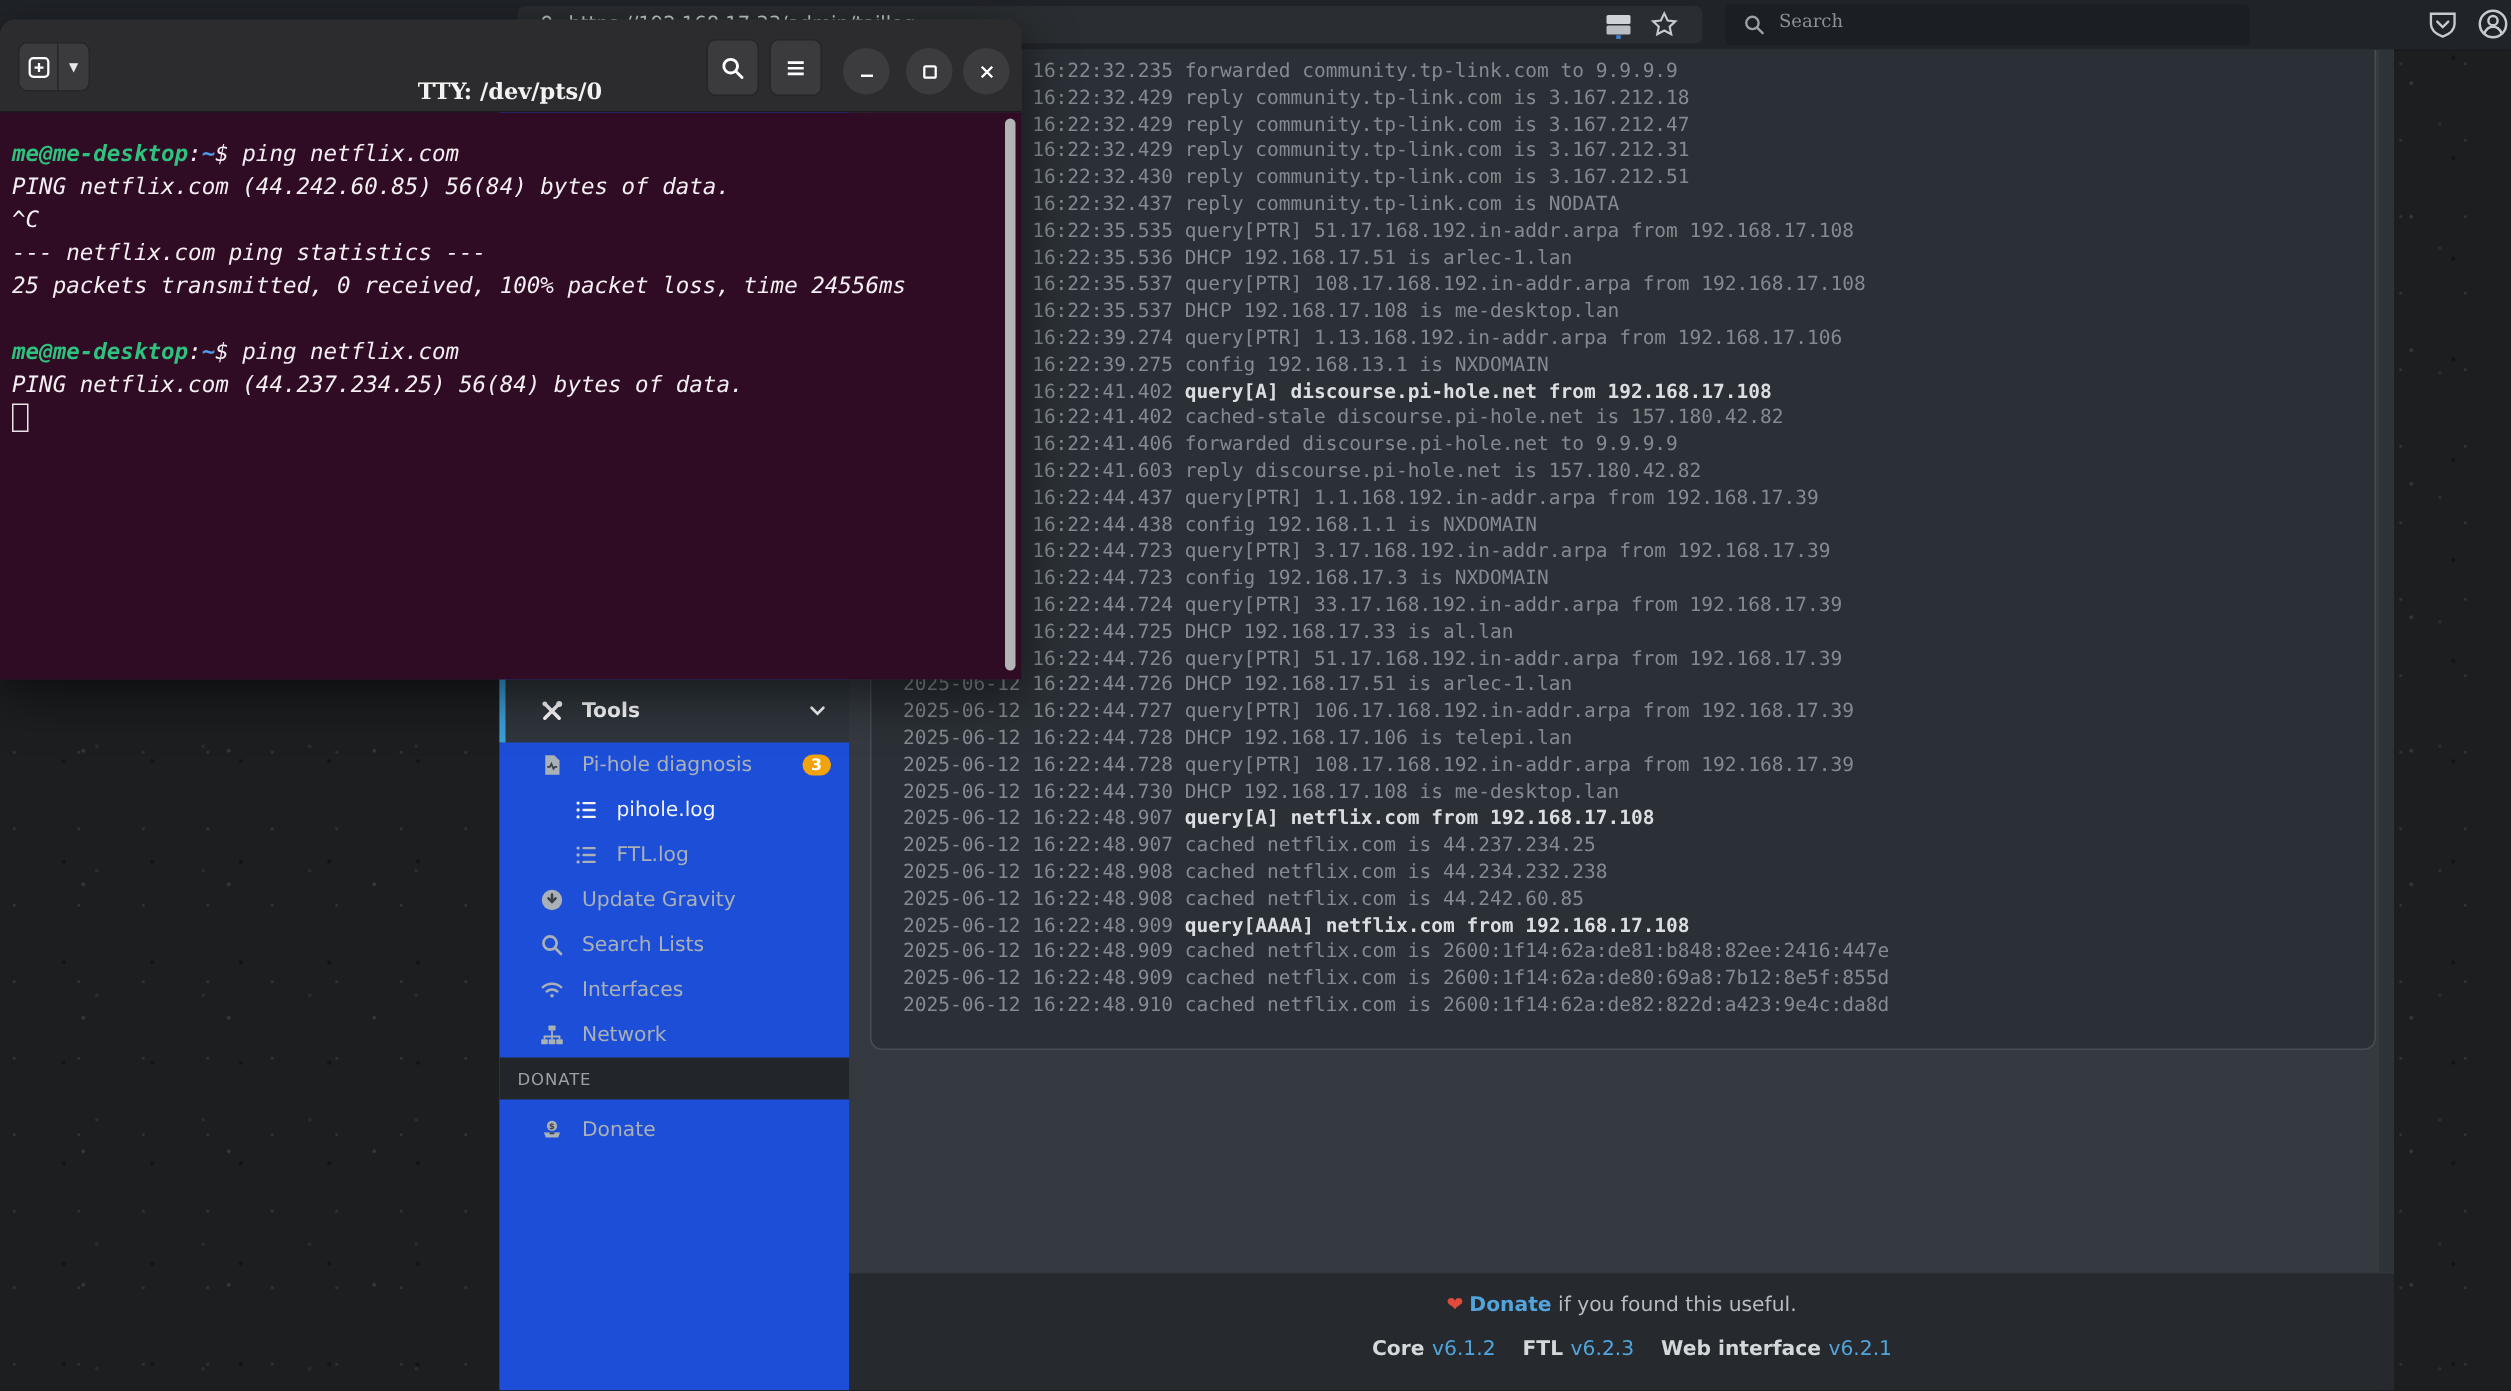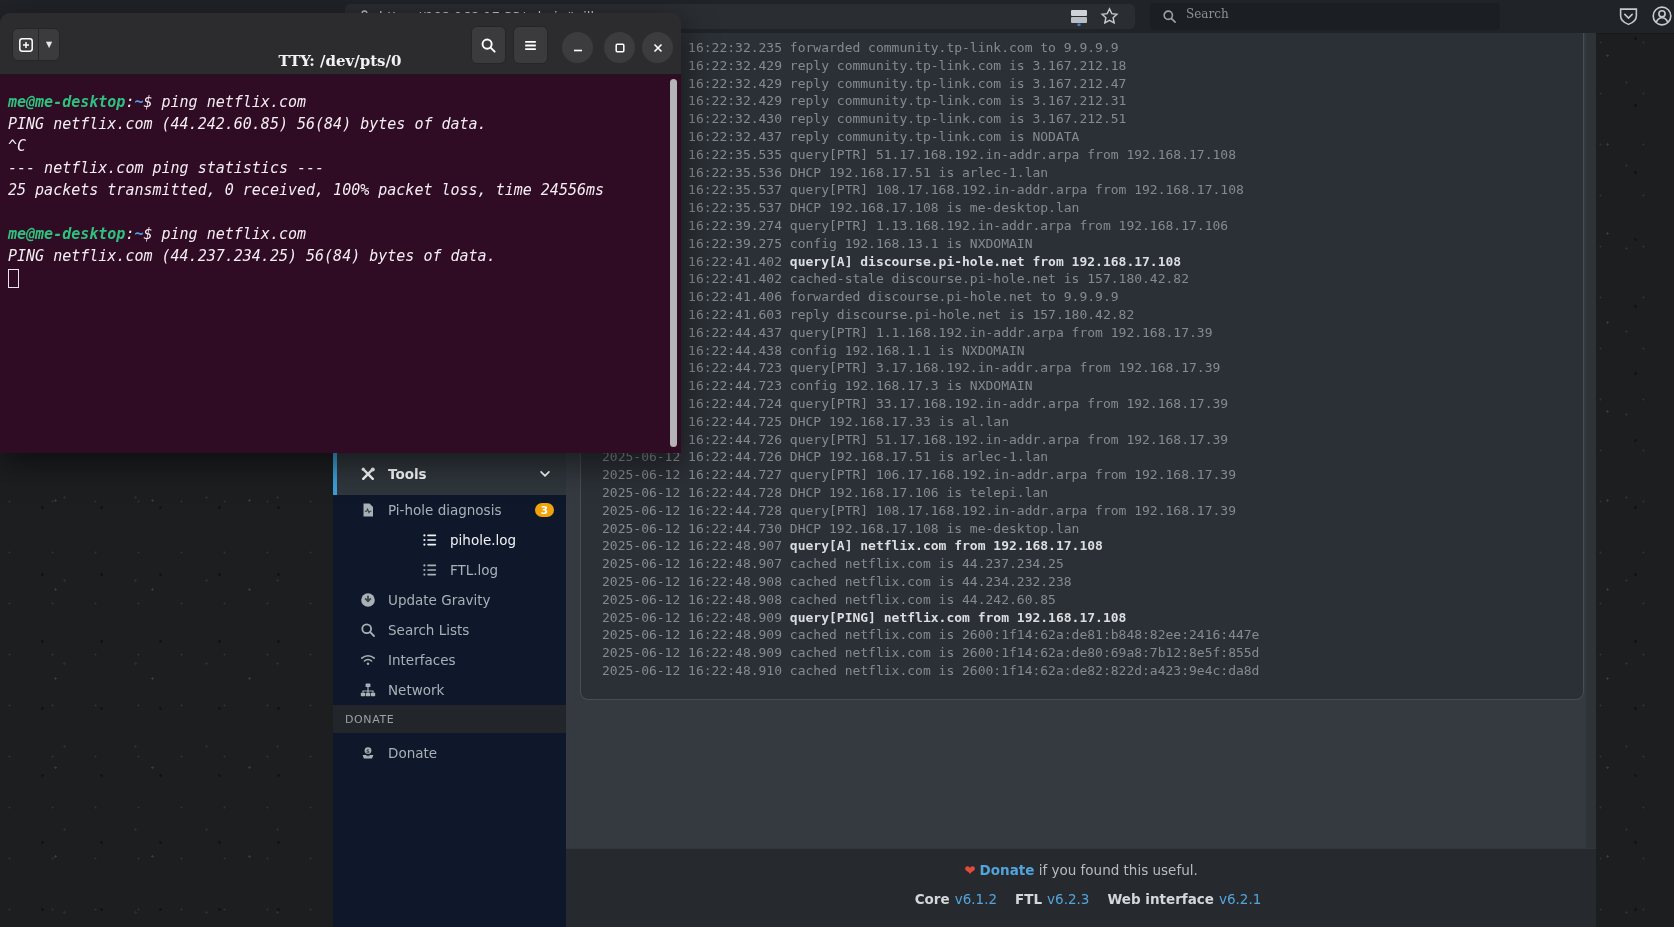--- a/index.html
+++ b/index.html
@@ -20,26 +20,26 @@
   .urltext{position:absolute;left:34px;top:5px;font-size:13px;color:#c6c9cd;white-space:nowrap;}
   .srvic{position:absolute;right:46px;top:3px;width:20px;height:20px;}
   .staric{position:absolute;right:16px;top:3px;width:19px;height:19px;color:#c6c9cd;}
   .searchbar{position:absolute;left:1150px;top:3px;width:350px;height:27px;background:#1b1e22;border-radius:4px;}
   .sfmag{position:absolute;left:12px;top:6px;width:15px;height:15px;color:#9aa0a5;}
   .sfph{position:absolute;left:36px;top:4px;font-family:"DejaVu Serif",serif;font-size:12px;color:#8d9196;}
   .pocketic{position:absolute;left:1618px;top:6px;width:21px;height:21px;color:#c6c9cd;}
   .acctic{position:absolute;left:1651px;top:5px;width:22px;height:22px;color:#c6c9cd;}
   
   .page{position:absolute;left:333px;top:33px;width:1263px;height:894px;background:#343a40;}
-  .sidebar{position:absolute;left:0;top:0;bottom:0;width:233px;background:#0f172a;}
+  .sidebar{position:absolute;left:0;top:0;bottom:0;width:233px;background:#1d4ed8;}
   #sidenav{position:absolute;left:0;top:420px;width:100%;}
   .srow{position:relative;display:flex;align-items:center;height:30px;padding-left:27px;color:#a9b0b6;font-size:13.5px;cursor:pointer;box-sizing:border-box;}
   .srow .ic{width:16px;height:16px;margin-right:12px;flex:0 0 auto;}
   .srow .ic svg{width:100%;height:100%;display:block;}
-  .srow.sub{padding-left:50px;margin-left:39px;}
+  .srow.sub{padding-left:50px;}
   .srow.bright{color:#f0f2f4;}
   .srow.tools{height:42px;background:#2f363c;border-left:4px solid #3c9fd8;padding-left:23px;color:#ffffff;font-weight:bold;}
   .srow.tall{height:40px;}
   .srow .chev{position:absolute;right:14px;width:14px;height:14px;}
   .srow .badge{position:absolute;right:12px;top:50%;transform:translateY(-50%);background:#f0a30a;color:#fff;font-size:10.5px;font-weight:bold;border-radius:8px;padding:1px 6px;}
   .srow.section{height:28px;background:#22262a;color:#9aa1a7;font-size:11px;letter-spacing:.6px;padding-left:12px;cursor:default;}
   
   .logbox{position:absolute;left:247px;top:0;width:1004px;height:667px;background:#2b3036;border:1px solid #464d54;border-top:none;border-radius:0 0 8px 8px;box-sizing:border-box;overflow:hidden;}
   #loglines{padding:6px 0 0 21px;}
   .ll{height:17.8px;line-height:17.8px;white-space:pre;font-family:"DejaVu Sans Mono","Liberation Mono",monospace;font-size:13px;color:#848a90;}
@@ -266,21 +266,21 @@
           <div class="ll"><span class="lt">2025-06-12 16:22:44.726 </span><span class="lm">query[PTR] 51.17.168.192.in-addr.arpa from 192.168.17.39</span></div>
           <div class="ll"><span class="lt">2025-06-12 16:22:44.726 </span><span class="lm">DHCP 192.168.17.51 is arlec-1.lan</span></div>
           <div class="ll"><span class="lt">2025-06-12 16:22:44.727 </span><span class="lm">query[PTR] 106.17.168.192.in-addr.arpa from 192.168.17.39</span></div>
           <div class="ll"><span class="lt">2025-06-12 16:22:44.728 </span><span class="lm">DHCP 192.168.17.106 is telepi.lan</span></div>
           <div class="ll"><span class="lt">2025-06-12 16:22:44.728 </span><span class="lm">query[PTR] 108.17.168.192.in-addr.arpa from 192.168.17.39</span></div>
           <div class="ll"><span class="lt">2025-06-12 16:22:44.730 </span><span class="lm">DHCP 192.168.17.108 is me-desktop.lan</span></div>
           <div class="ll"><span class="lt">2025-06-12 16:22:48.907 </span><span class="lm hl">query[A] netflix.com from 192.168.17.108</span></div>
           <div class="ll"><span class="lt">2025-06-12 16:22:48.907 </span><span class="lm">cached netflix.com is 44.237.234.25</span></div>
           <div class="ll"><span class="lt">2025-06-12 16:22:48.908 </span><span class="lm">cached netflix.com is 44.234.232.238</span></div>
           <div class="ll"><span class="lt">2025-06-12 16:22:48.908 </span><span class="lm">cached netflix.com is 44.242.60.85</span></div>
-          <div class="ll"><span class="lt">2025-06-12 16:22:48.909 </span><span class="lm hl">query[PING] netflix.com from 192.168.17.108</span></div>
+          <div class="ll"><span class="lt">2025-06-12 16:22:48.909 </span><span class="lm hl">query[AAAA] netflix.com from 192.168.17.108</span></div>
           <div class="ll"><span class="lt">2025-06-12 16:22:48.909 </span><span class="lm">cached netflix.com is 2600:1f14:62a:de81:b848:82ee:2416:447e</span></div>
           <div class="ll"><span class="lt">2025-06-12 16:22:48.909 </span><span class="lm">cached netflix.com is 2600:1f14:62a:de80:69a8:7b12:8e5f:855d</span></div>
           <div class="ll"><span class="lt">2025-06-12 16:22:48.910 </span><span class="lm">cached netflix.com is 2600:1f14:62a:de82:822d:a423:9e4c:da8d</span></div>
         </div>
     </div>
 
     <div class="pagescroll"></div>
 
     <div class="pfooter">
       <div class="f1">

